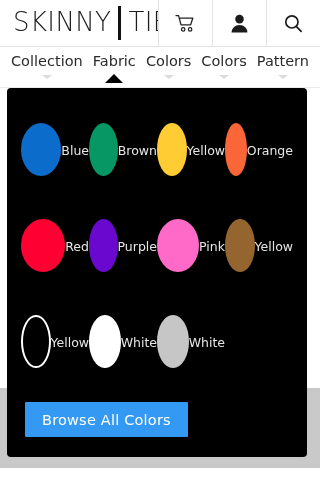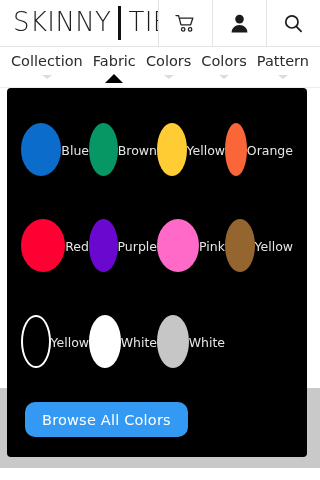--- a/index.html
+++ b/index.html
@@ -184,21 +184,21 @@
     white-space: nowrap;
   }
   .browse-btn {
     position: absolute;
     left: 18px;
     top: 314px;
     height: 35px;
     padding: 0 17px;
     background: #3399f3;
     border: none;
-    border-radius: 10px;
+    border-radius: 1px;
     color: #ffffff;
     font-size: 14.5px;
     font-family: "DejaVu Sans", sans-serif;
     font-weight: 400;
     letter-spacing: 0.2px;
     cursor: pointer;
     display: flex;
     align-items: center;
     justify-content: center;
   }

